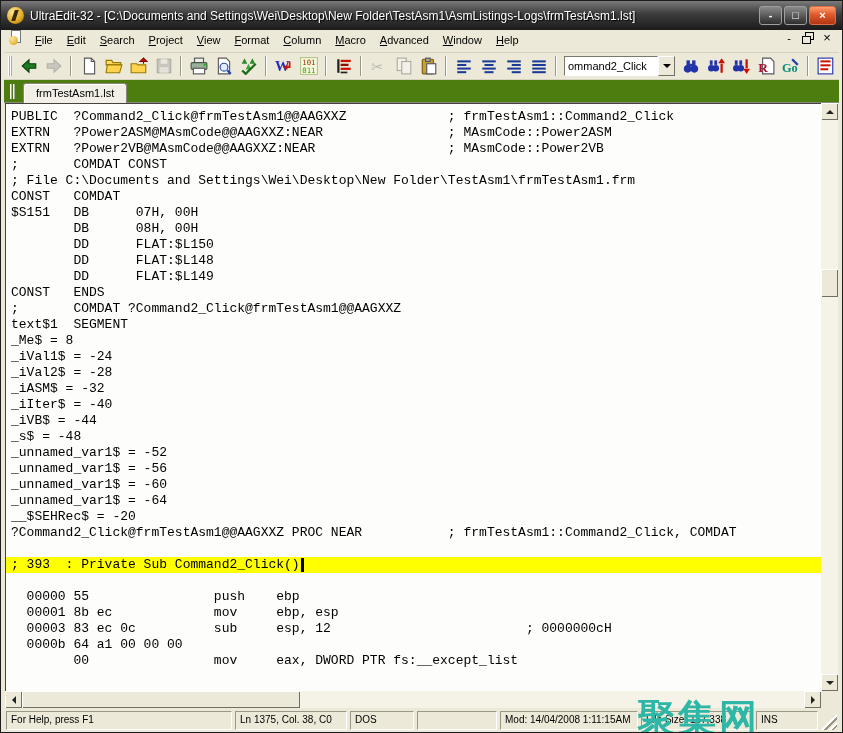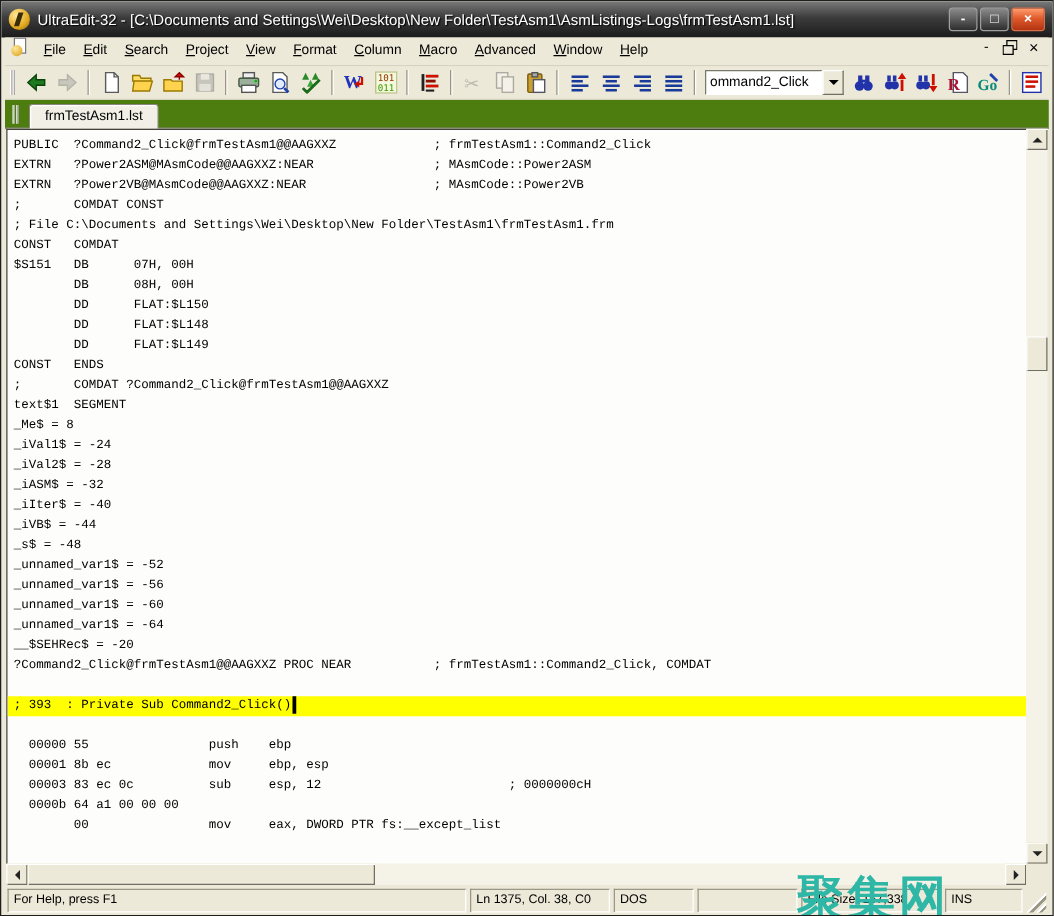--- a/index.html
+++ b/index.html
@@ -100,21 +100,21 @@
     box-shadow:inset 1px 1px 0 #fff; position:relative; top:1px; cursor:default;
   }
   
   .editor {
     position:absolute; left:4px; top:102px; width:816px; height:588px;
     background:#fdfdfb; border-left:1px solid #44423a; border-top:1px solid #44423a;
     overflow:hidden; padding:5px 0 0 0; cursor:text;
   }
   .line {
     height:16px; line-height:16px; font-family:"Liberation Mono","DejaVu Sans Mono",monospace;
-    font-size:10px; white-space:pre; color:#000; padding-left:5px;
+    font-size:13px; white-space:pre; color:#000; padding-left:5px;
   }
   .line.hl { background:#ffff00; }
   .caret { display:inline-block; width:3px; height:14px; background:#000;
     vertical-align:middle; margin-left:1px; }
   
   .vscroll { position:absolute; left:820px; top:102px; width:17px; height:588px;
     background:#f5f3e7; }
   .hscroll { position:absolute; left:4px; top:690px; width:816px; height:17px;
     background:#f5f3e7; }
   .corner { position:absolute; left:820px; top:690px; width:17px; height:17px; background:#ece9d8; }
@@ -524,19 +524,20 @@
         <div class="tri right"></div>
       </div>
   </div>
   <div class="corner"></div>
 
   <div class="statusbar">
     <div class="panel" style="flex:1">For Help, press F1</div>
     <div class="panel" style="width:112px">Ln 1375, Col. 38, C0</div>
     <div class="panel" style="width:64px">DOS</div>
     <div class="panel" style="width:80px"></div>
+    <div class="panel" style="width:138px">Mod: 14/04/2008 1:11:15AM</div>
     <div class="panel" style="width:112px">File Size: 167,338</div>
     <div class="panel" style="width:62px">INS</div>
     <div class="panel grip"></div>
   </div>
 
   <div class="watermark">聚集网</div>
 </div>
 
 </body></html>

